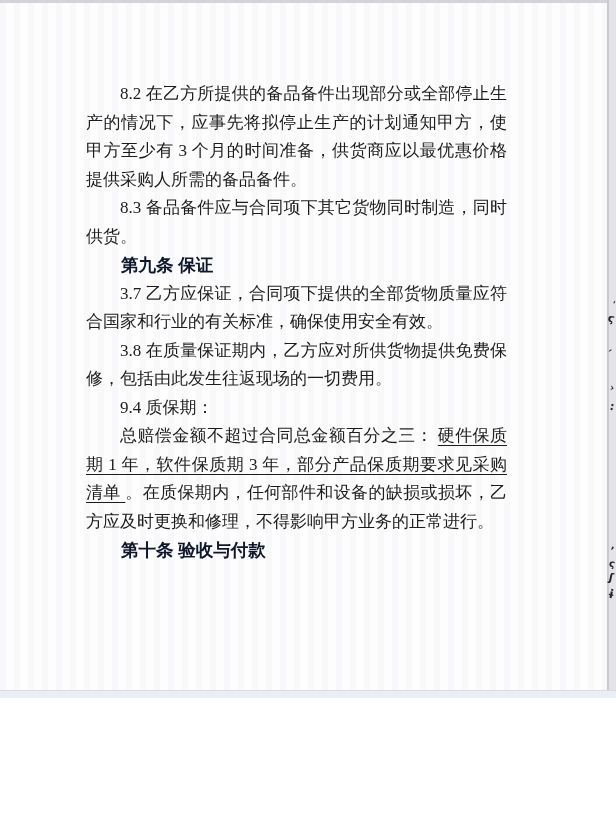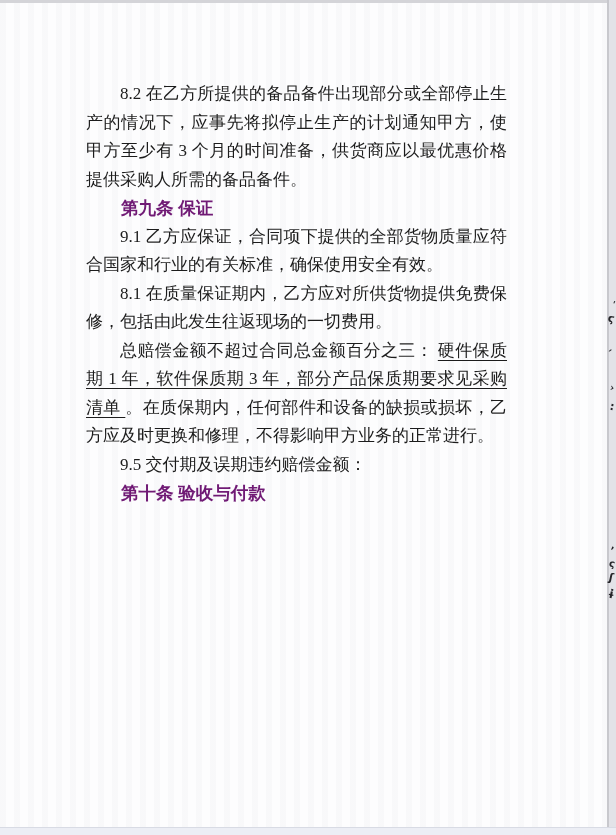--- a/index.html
+++ b/index.html
@@ -2,21 +2,21 @@
 <html><head>
 <meta charset="utf-8">
 <style>
   html, body {
     margin: 0; padding: 0;
     background: #ffffff;
     font-family: "Liberation Serif", "DejaVu Serif", serif;
   }
   .page {
     position: relative;
-    width: 616px; height: 835px;
+    width: 616px; height: 698px;
     background: #fdfdfe;
     overflow: hidden;
   }
   
   .scan-texture {
     position: absolute; inset: 0;
     background: repeating-linear-gradient(
       90deg,
       rgba(120,125,140,0.035) 0px, rgba(120,125,140,0.035) 6px,
       rgba(255,255,255,0) 6px, rgba(255,255,255,0) 14px);
@@ -43,21 +43,21 @@
     left: 86px; top: 80px; width: 421px;
     font-size: 17px;
     line-height: 28.5px;
     color: #1c1c1c;
     text-align: justify;
     text-justify: inter-character;
   }
   .content p { margin: 0; text-indent: 2em; }
   .content p.heading {
     font-weight: bold;
-    color: #701a75;
+    color: #0f172a;
     font-family: "Liberation Sans", "DejaVu Sans", sans-serif;
     font-size: 17.5px;
     text-align: left;
   }
   .content span.u {
     text-decoration: underline;
     text-underline-offset: 4px;
     text-decoration-thickness: 1px;
   }
   
@@ -72,25 +72,26 @@
   }
 </style>
 </head>
 <body>
 
 <div class="page">
   <div class="scan-texture"></div>
 
   <div class="content" id="contract-body" style="color: rgb(28, 28, 28);">
       <p class="para">8.2 在乙方所提供的备品备件出现部分或全部停止生产的情况下，应事先将拟停止生产的计划通知甲方，使甲方至少有 3 个月的时间准备，供货商应以最优惠价格提供采购人所需的备品备件。</p>
+      <p class="para">8.3 备品备件应与合同项下其它货物同时制造，同时供货。</p>
       <p class="para heading">第九条 保证</p>
-      <p class="para">9.1 乙方应保证，合同项下提供的全部货物质量应符合国家和行业的有关标准，确保使用安全有效。</p>
-      <p class="para">8.1 在质量保证期内，乙方应对所供货物提供免费保修，包括由此发生往返现场的一切费用。</p>
+      <p class="para">3.7 乙方应保证，合同项下提供的全部货物质量应符合国家和行业的有关标准，确保使用安全有效。</p>
+      <p class="para">3.8 在质量保证期内，乙方应对所供货物提供免费保修，包括由此发生往返现场的一切费用。</p>
+      <p class="para">9.4 质保期：</p>
       <p class="para"><span>总赔偿金额不超过合同总金额百分之三： </span><span class="u">硬件保质期 1 年，软件保质期 3 年，部分产品保质期要求见采购清单 </span><span>。在质保期内，任何部件和设备的缺损或损坏，乙方应及时更换和修理，不得影响甲方业务的正常进行。</span></p>
-      <p class="para">9.5 交付期及误期违约赔偿金额：</p>
       <p class="para heading">第十条 验收与付款</p>
     </div>
 
   <div class="edge-top"></div>
   <div class="edge-right"></div>
   <div class="edge-bottom"></div>
 
   <div id="ink-marks">
       <span class="ink-mark" style="top: 301px; right: 1px; font-size: 10px;">ʹ</span>
       <span class="ink-mark" style="top: 313px; right: 1px; font-size: 11px;">ϛ</span>

